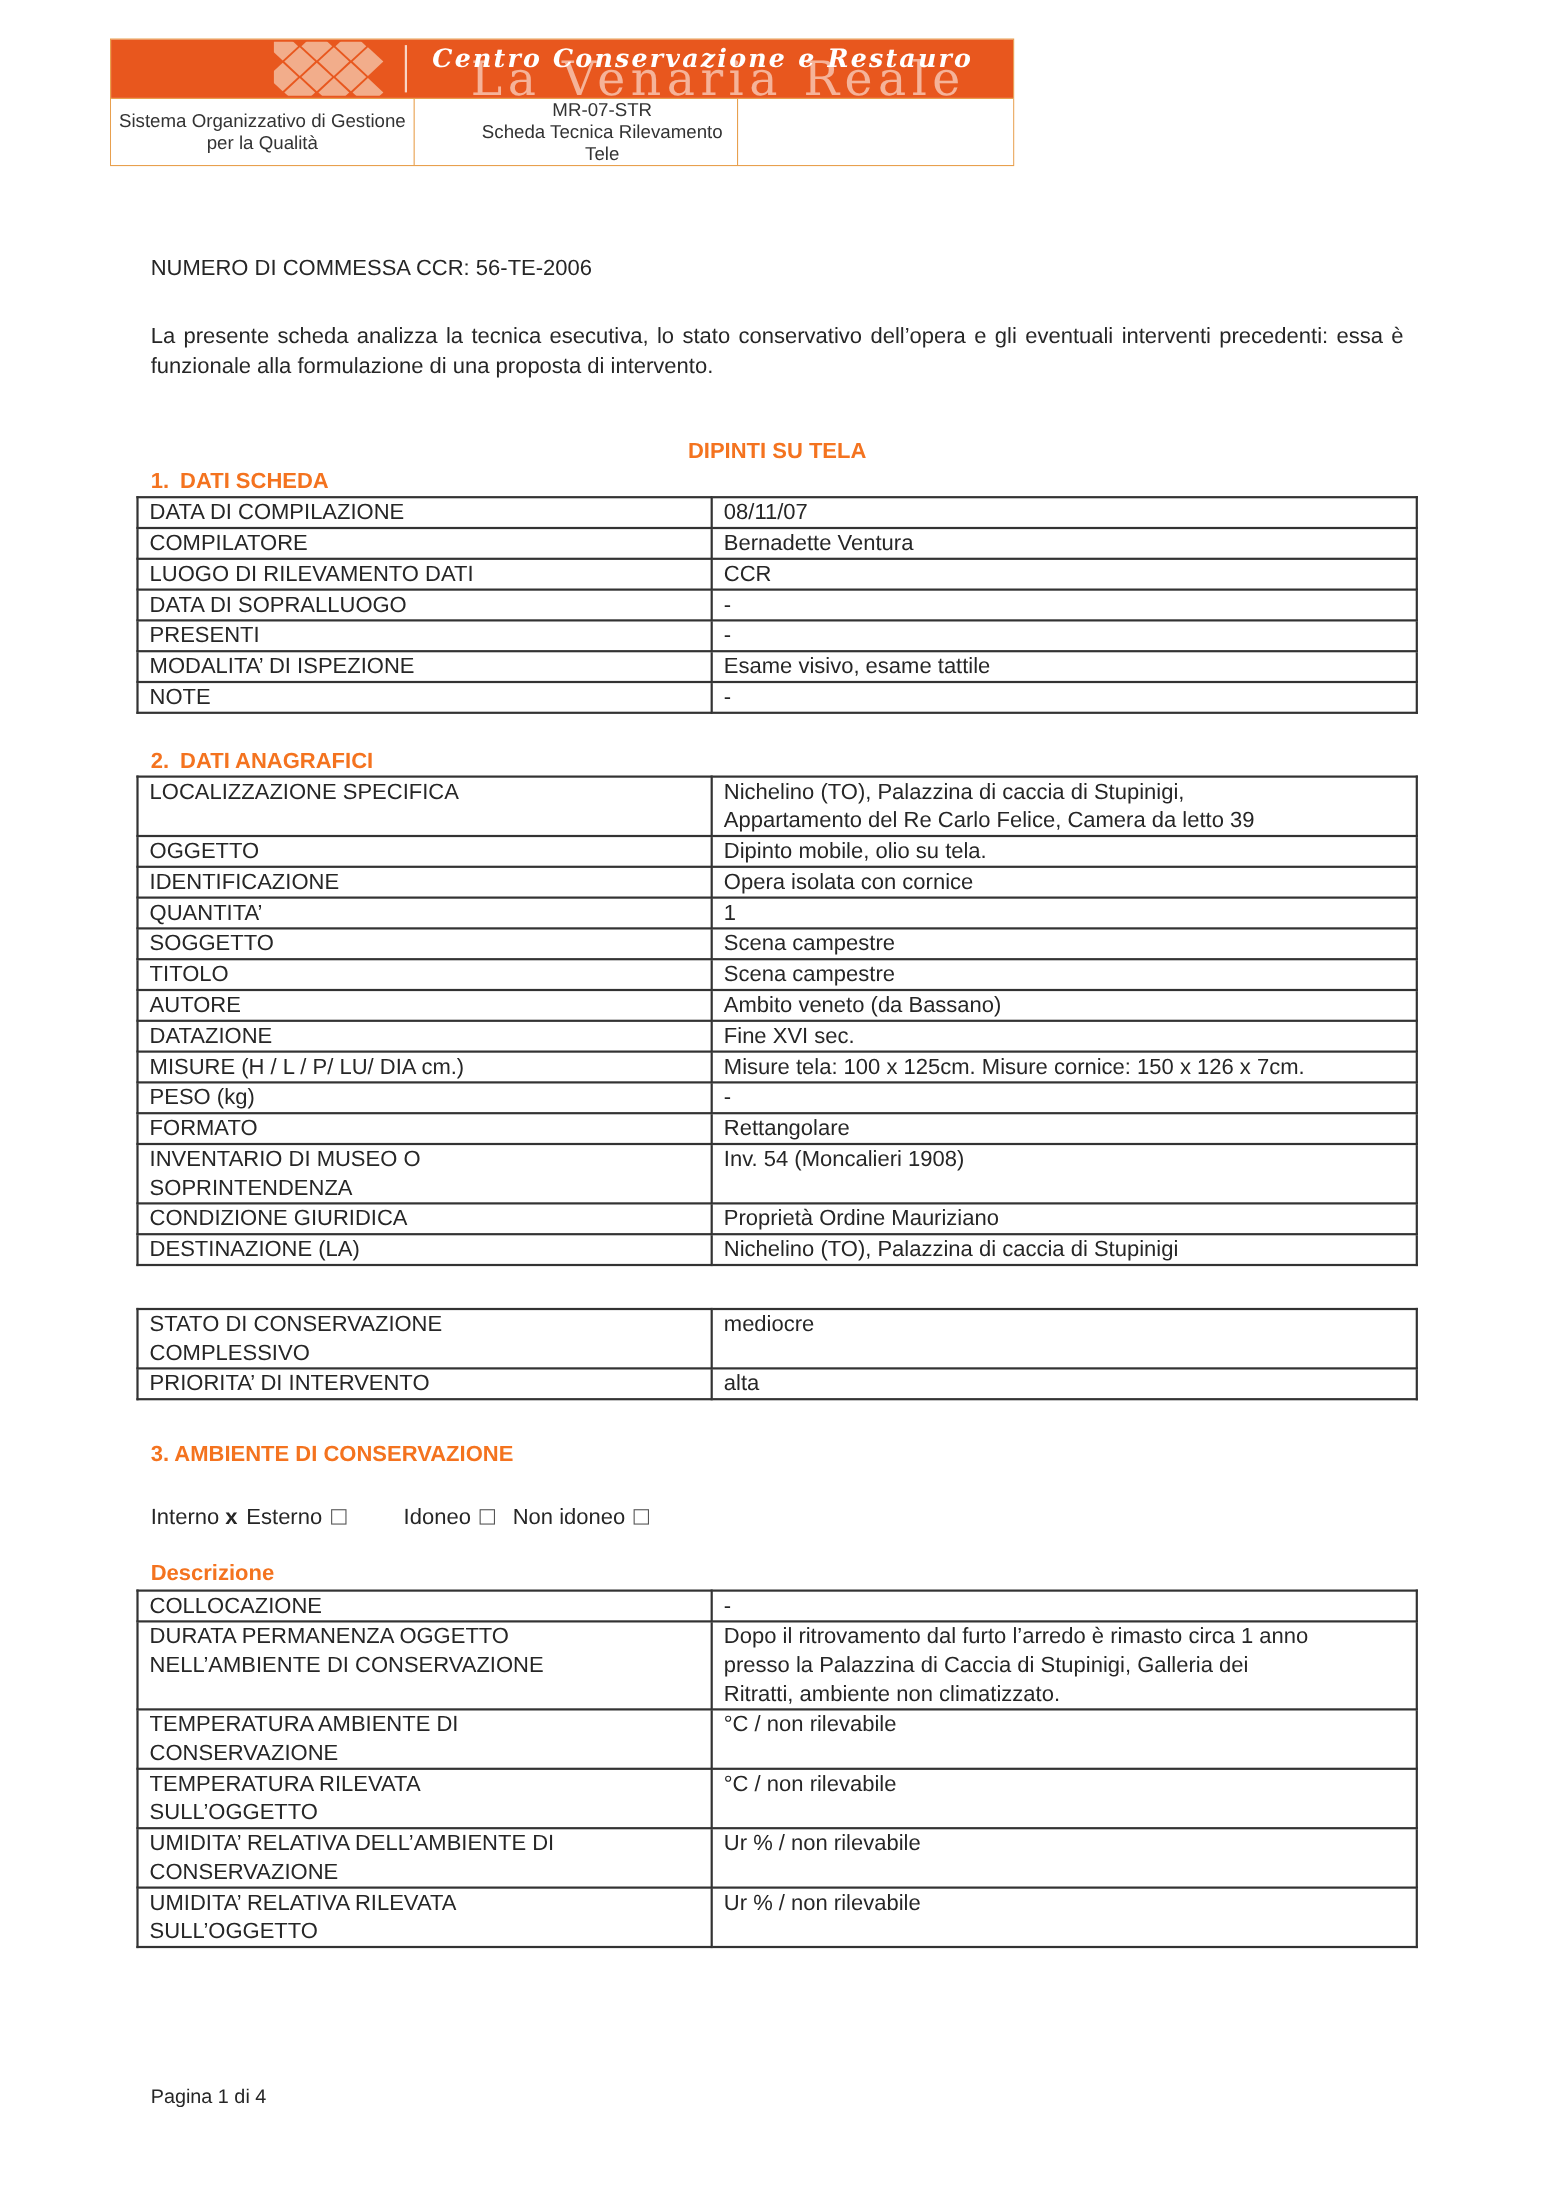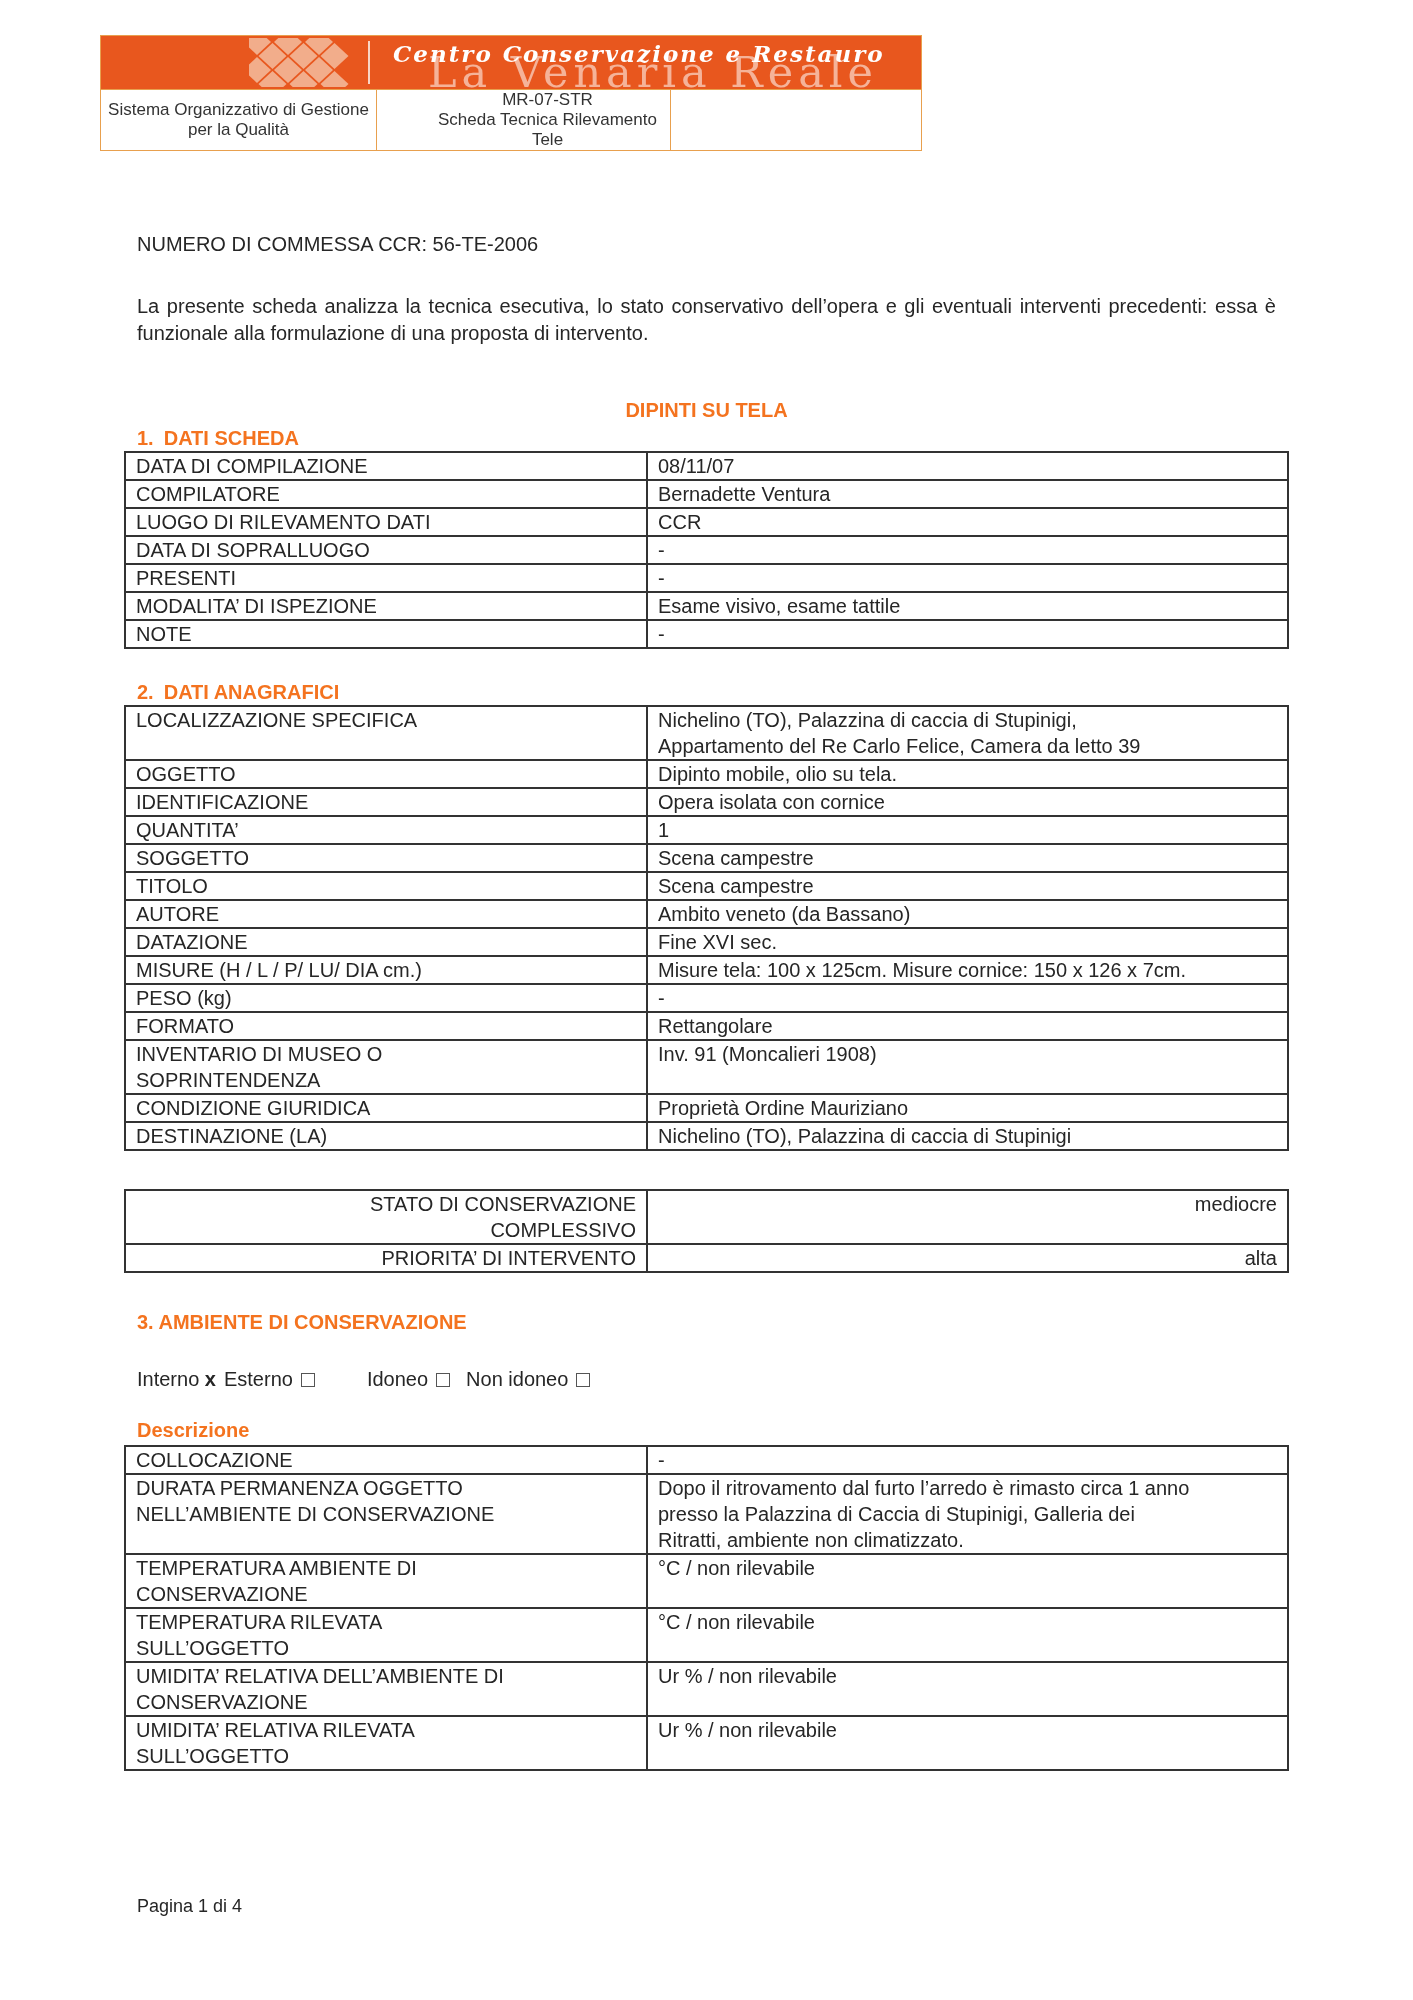--- a/index.html
+++ b/index.html
@@ -38,21 +38,21 @@
   .sec { margin:2px 0 0 0; font-size:20px; line-height:26px; font-weight:bold;
     color:#F4731F; }
   .sec .num { margin-right:10px; }
   .sec2 { margin-top:30px; }
   .sec3 { margin-top:36px; }
   .descr { margin:26px 0 0 0; font-size:20px; line-height:24px; font-weight:bold;
     color:#F4731F; }
 
   table.form { border-collapse:collapse; table-layout:fixed; width:1165px;
     margin:0 0 0 -13px;padding-left:48px; }
-  table.gap38 { margin-top:38px;text-align:right; }
+  table.gap38 { margin-top:38px; }
   table.gap3 { margin-top:3px; }
   table.form td { border:2px solid #333333; padding:0 10px; vertical-align:top;
     font-size:20px; line-height:26px; white-space:pre-line; color:#262626; }
   td.lab { width:500px; }
 
   .options { margin:31px 0 0 0; font-size:20px; line-height:26px; }
   .opt-mark { font-weight:bold; }
   .box { display:inline-block; width:12px; height:12px; border:1.5px solid #555;
     margin-left:8px; vertical-align:-1px; }
   .gap-a { margin-right:8px; }
@@ -189,21 +189,21 @@
           <td class="lab">PESO (kg)</td>
           <td class="val">-</td>
         </tr>
         <tr>
           <td class="lab">FORMATO</td>
           <td class="val">Rettangolare</td>
         </tr>
         <tr>
           <td class="lab">INVENTARIO DI MUSEO O
 SOPRINTENDENZA</td>
-          <td class="val">Inv. 91 (Moncalieri 1908)</td>
+          <td class="val">Inv. 54 (Moncalieri 1908)</td>
         </tr>
         <tr>
           <td class="lab">CONDIZIONE GIURIDICA</td>
           <td class="val">Proprietà Ordine Mauriziano</td>
         </tr>
         <tr>
           <td class="lab">DESTINAZIONE (LA)</td>
           <td class="val">Nichelino (TO), Palazzina di caccia di Stupinigi</td>
         </tr>
       </tbody>

